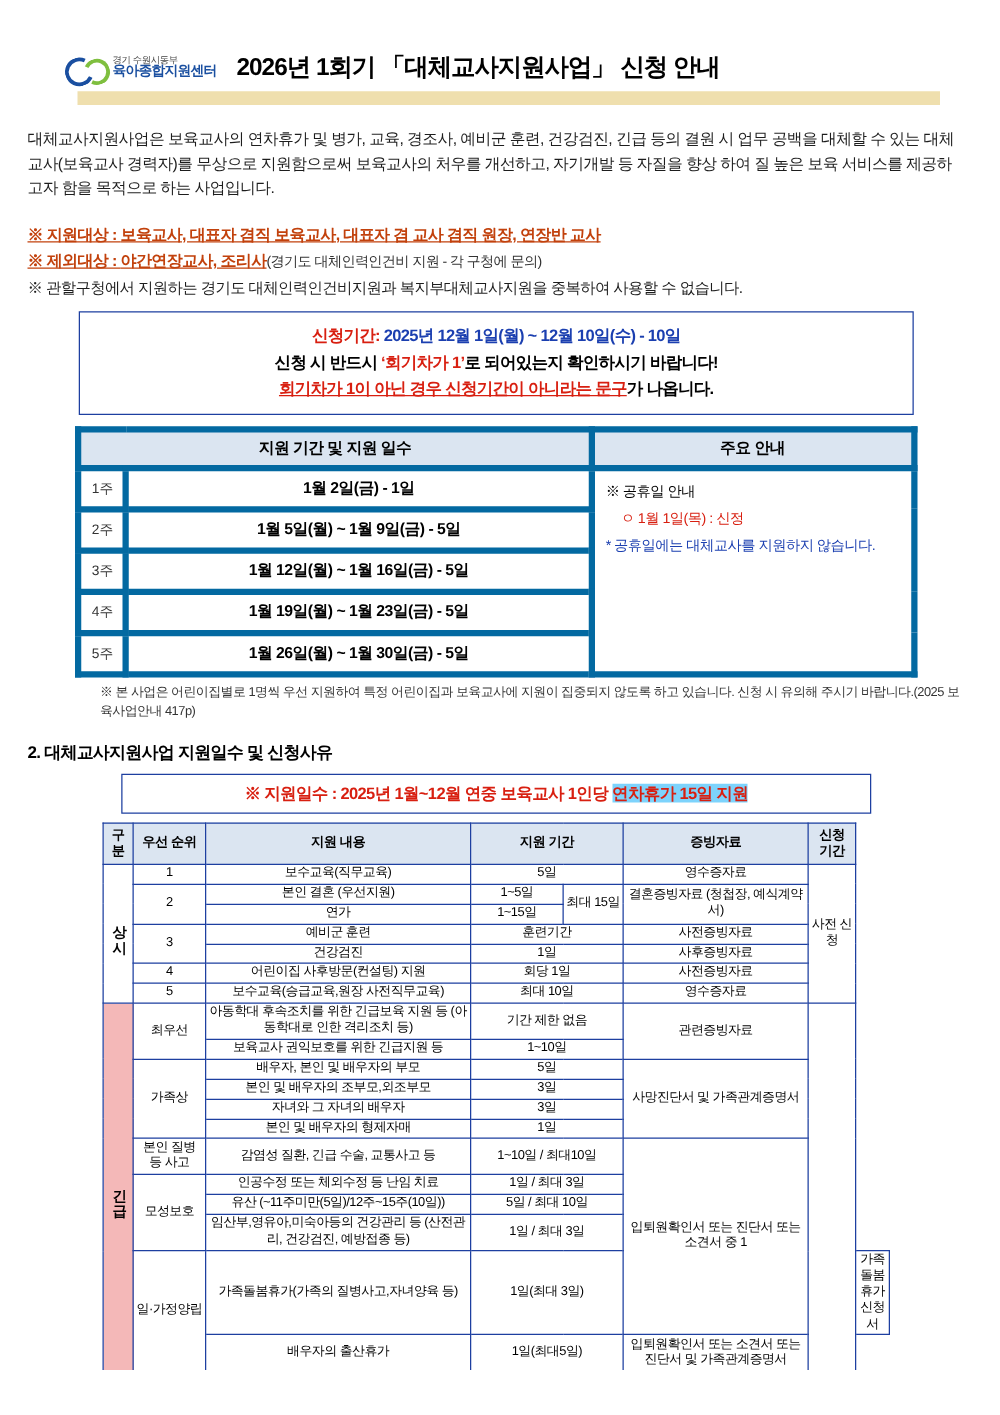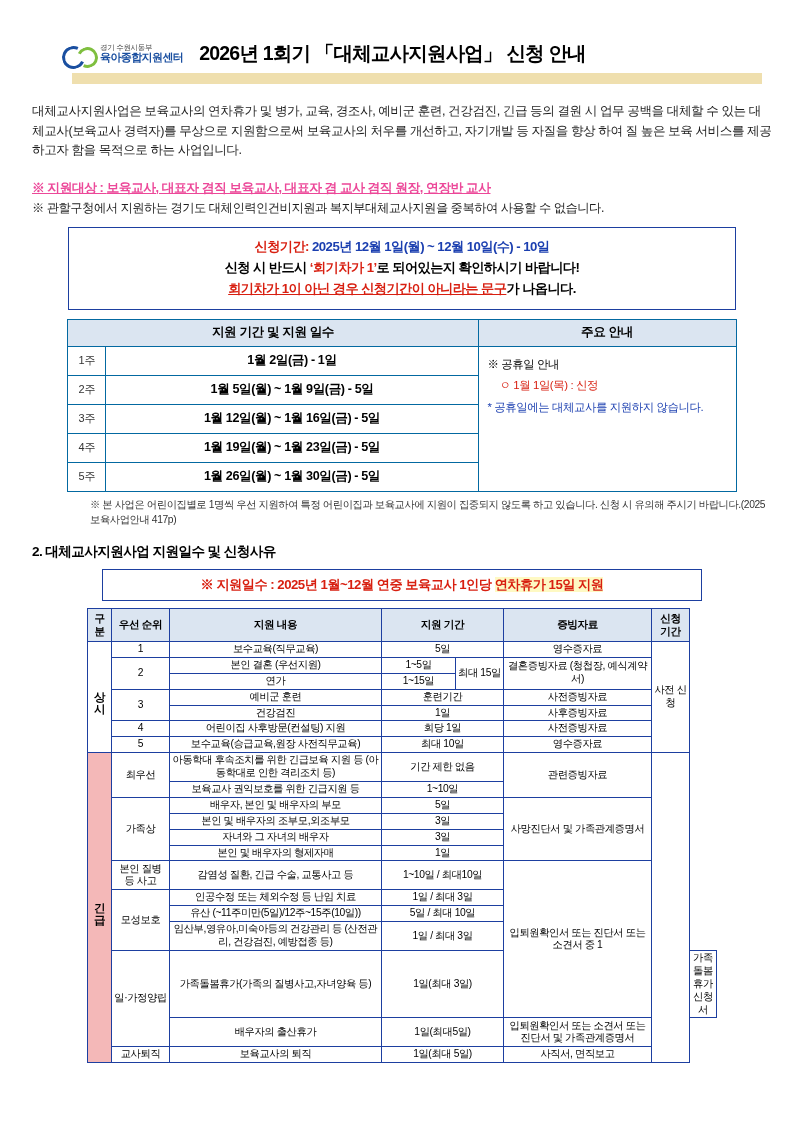--- a/index.html
+++ b/index.html
@@ -10,21 +10,21 @@
   body {
     font-family: "Liberation Sans", sans-serif;
     color: #000000;
   }
   .page {
     position: relative;
     width: 800px;
     height: 1096px;
     background: #fff;
     box-sizing: border-box;
-    padding: 40px 28px 10px 32px;
+    padding: 40px 28px 10px 22px;
     overflow: hidden;
   }
   
   .header {
     display: flex;
     align-items: center;
     gap: 10px;
     padding-left: 30px;
   }
   .logo {
@@ -90,21 +90,21 @@
     letter-spacing: -0.45px;
     color: #1d1d1d;
   }
   .notice {
     margin-top: 16px;
     font-size: 12.8px;
     line-height: 1.68;
     letter-spacing: -0.5px;
   }
   .notice .red-u {
-    color: #ec4899;
+    color: #c2410c;
     font-weight: bold;
     text-decoration: underline;
   }
   .notice .small-gray {
     color: #333;
     font-weight: normal;
     font-size: 11.3px;
   }
   .notice .plain {
     color: #1d1d1d;
@@ -136,21 +136,21 @@
   table {
     border-collapse: collapse;
   }
   .sched {
     margin: 9px auto 0 auto;
     width: 668px;
     font-size: 12px;
     table-layout: fixed;
   }
   .sched th, .sched td {
-    border: 1px solid #0369a1;
+    border: 5px solid #0369a1;
     padding: 3px 4px;
   }
   .sched th {
     background: #dbe5f1;
     font-weight: bold;
     text-align: center;
     font-size: 12.6px;
     letter-spacing: -0.4px;
     height: 20px;
   }
@@ -193,21 +193,21 @@
     width: 600px;
     border: 1.5px solid #1d3fa0;
     padding: 6px 6px;
     text-align: center;
     font-size: 13.2px;
     font-weight: bold;
     letter-spacing: -0.5px;
     box-sizing: border-box;
   }
   .callout2 .r { color: #d81f10; }
-  .callout2 .hl { background: #fef9c3; color: #d81f10; }
+  .callout2 .hl { background: #7dd3fc; color: #d81f10; }
   .sub-line {
     margin: 7px 0 0 74px;
     font-size: 12.6px;
     font-weight: bold;
     color: #1b3fb0;
     letter-spacing: -0.5px;
   }
   
   .grid {
     margin: 7px auto 0 auto;
@@ -267,20 +267,23 @@
     </div>
     <div class="doc-title">2026년 1회기 「대체교사지원사업」 신청 안내</div>
   </div>
   <div class="title-underline"></div>
 
   <div class="intro">대체교사지원사업은 보육교사의 연차휴가 및 병가, 교육, 경조사, 예비군 훈련, 건강검진, 긴급 등의 결원 시 업무 공백을 대체할 수 있는 대체교사(보육교사 경력자)를 무상으로 지원함으로써 보육교사의 처우를 개선하고, 자기개발 등 자질을 향상 하여 질 높은 보육 서비스를 제공하고자 함을 목적으로 하는 사업입니다.</div>
 
   <div class="notice">
     <div>
       <span class="red-u">※ 지원대상 : </span><span class="red-u">보육교사, 대표자 겸직 보육교사, 대표자 겸 교사 겸직 원장, 연장반 교사</span>
+    </div>
+    <div>
+      <span class="red-u">※ 제외대상 : </span><span class="red-u">야간연장교사, 조리사</span><span class="small-gray">(경기도 대체인력인건비 지원 - 각 구청에 문의)</span>
     </div>
     <div class="plain">※ 관할구청에서 지원하는 경기도 대체인력인건비지원과 복지부대체교사지원을 중복하여 사용할 수 없습니다.</div>
   </div>
 
 
   <div class="callout">
     <div>
       <span class="r">신청기간:</span>
       <span class="b1">2025년 12월 1일(월) ~ 12월 10일(수) - 10일</span>
     </div>

